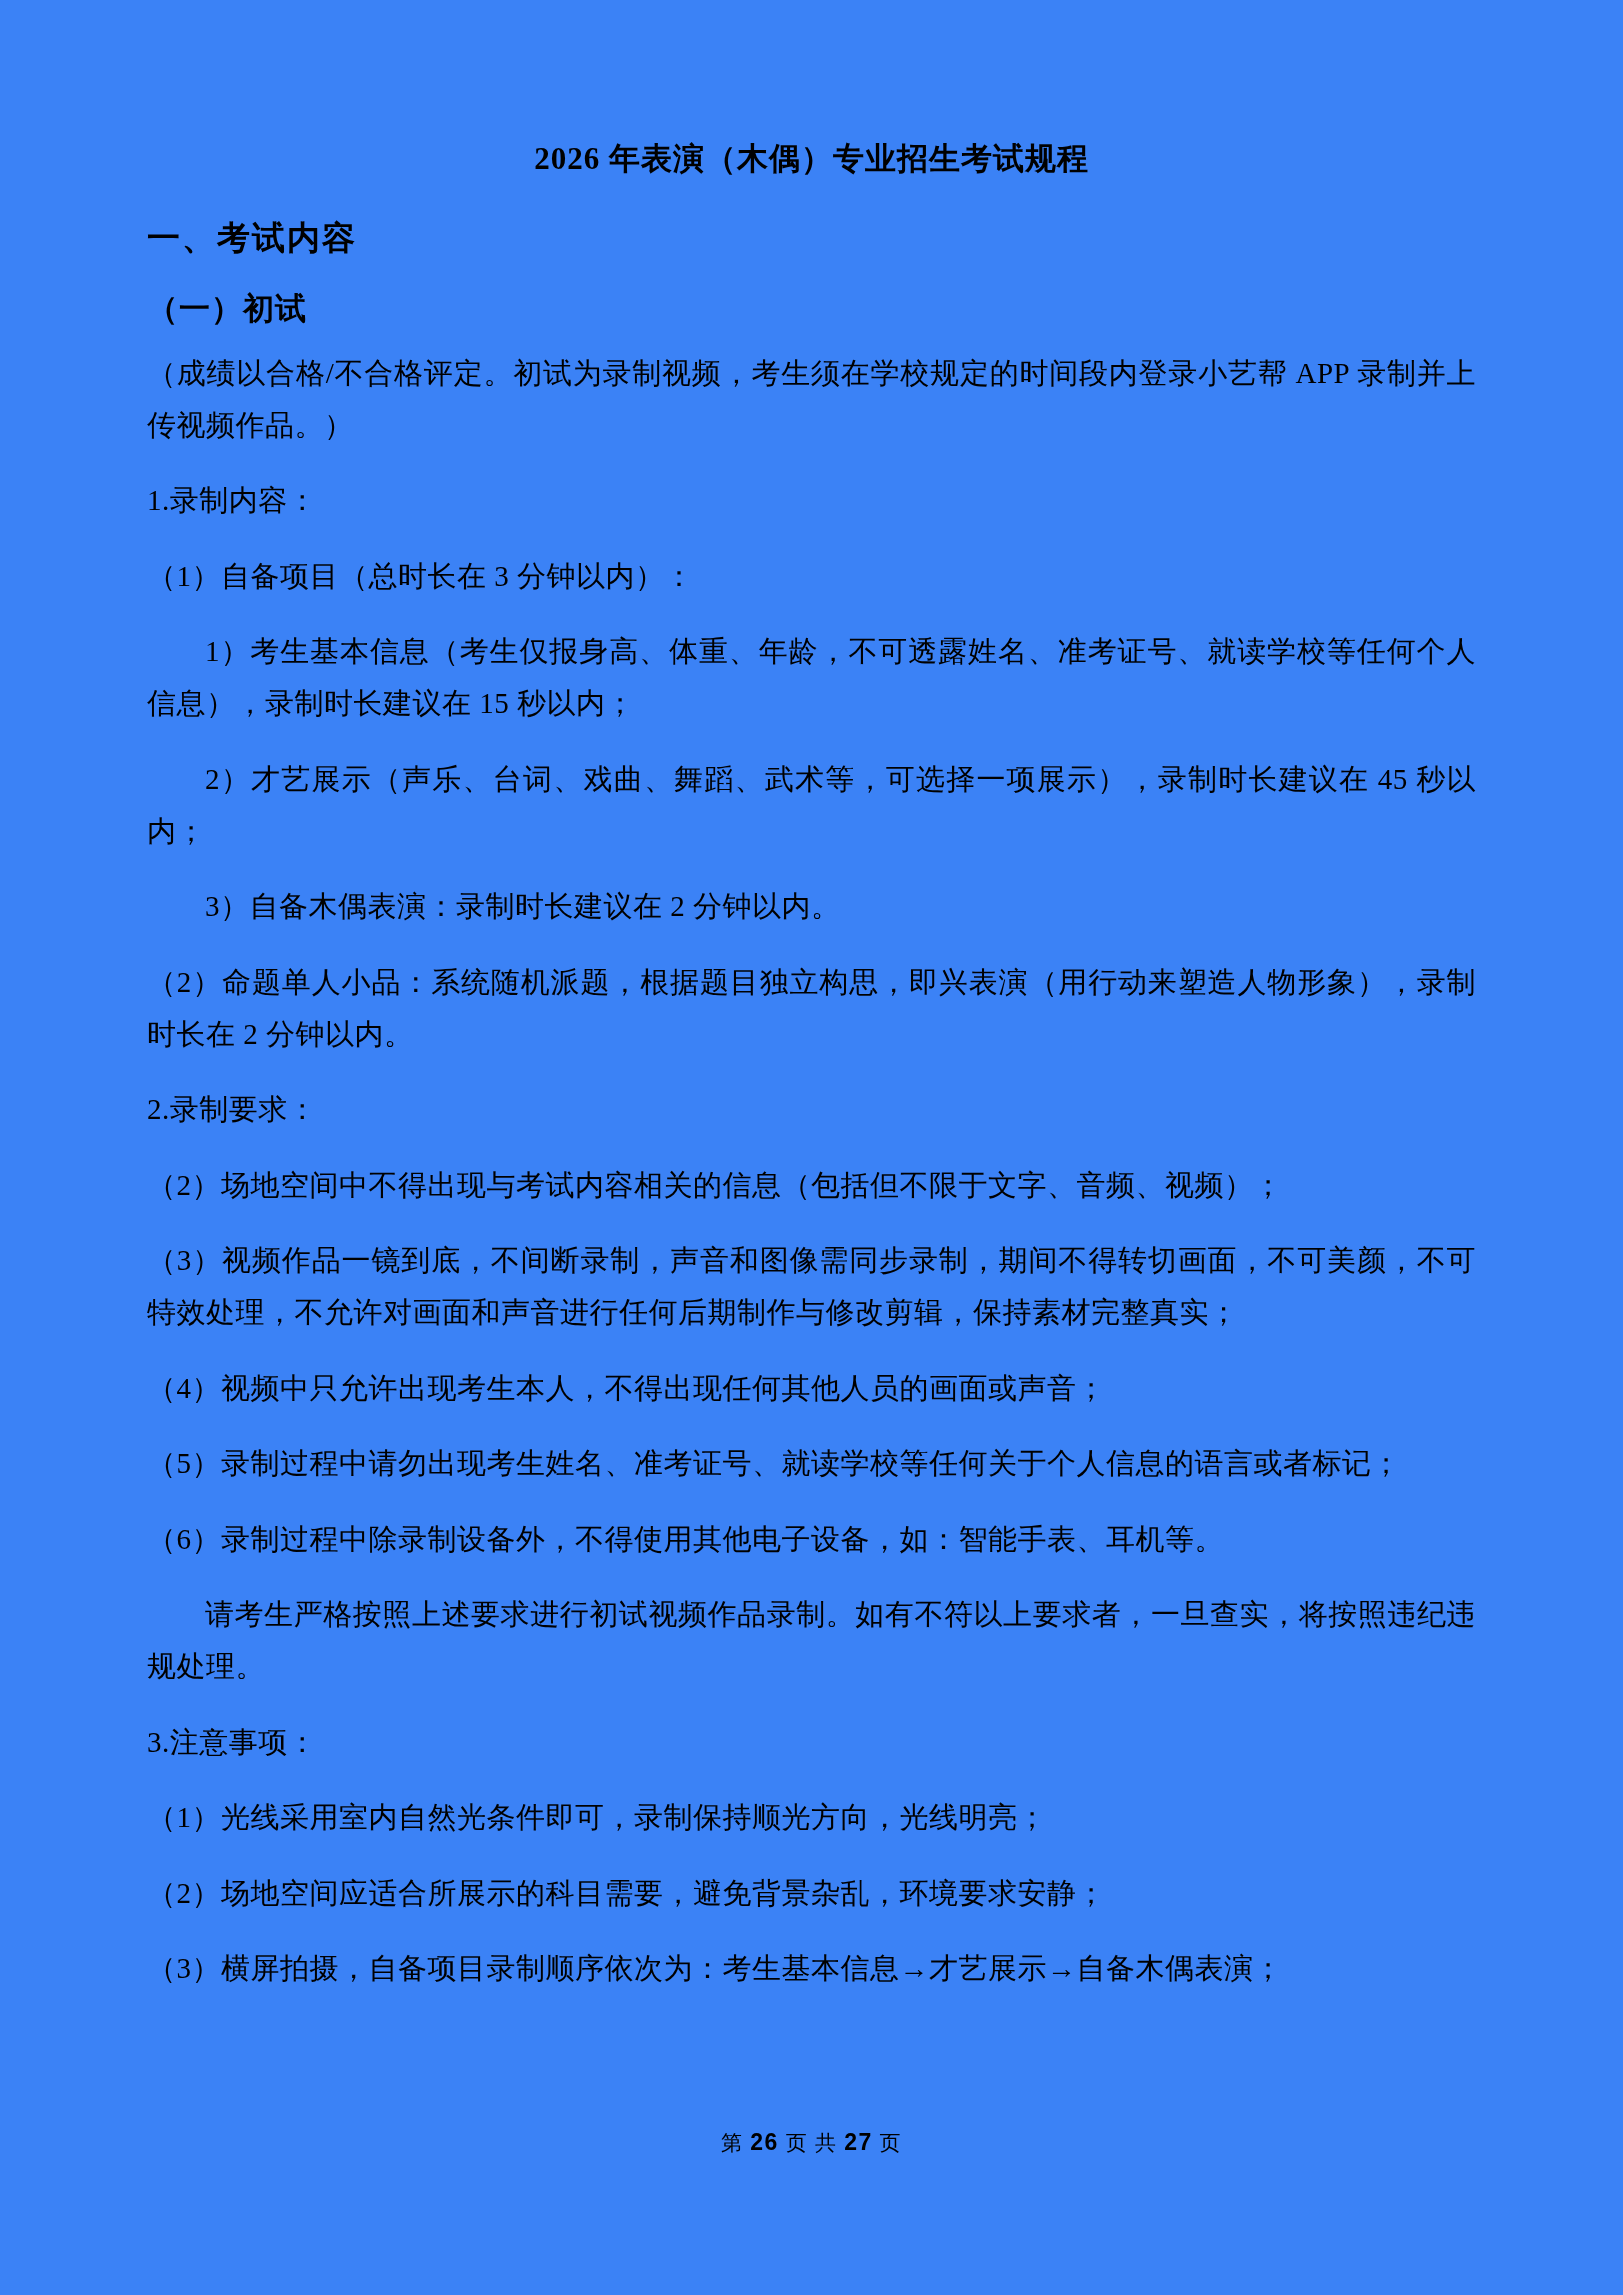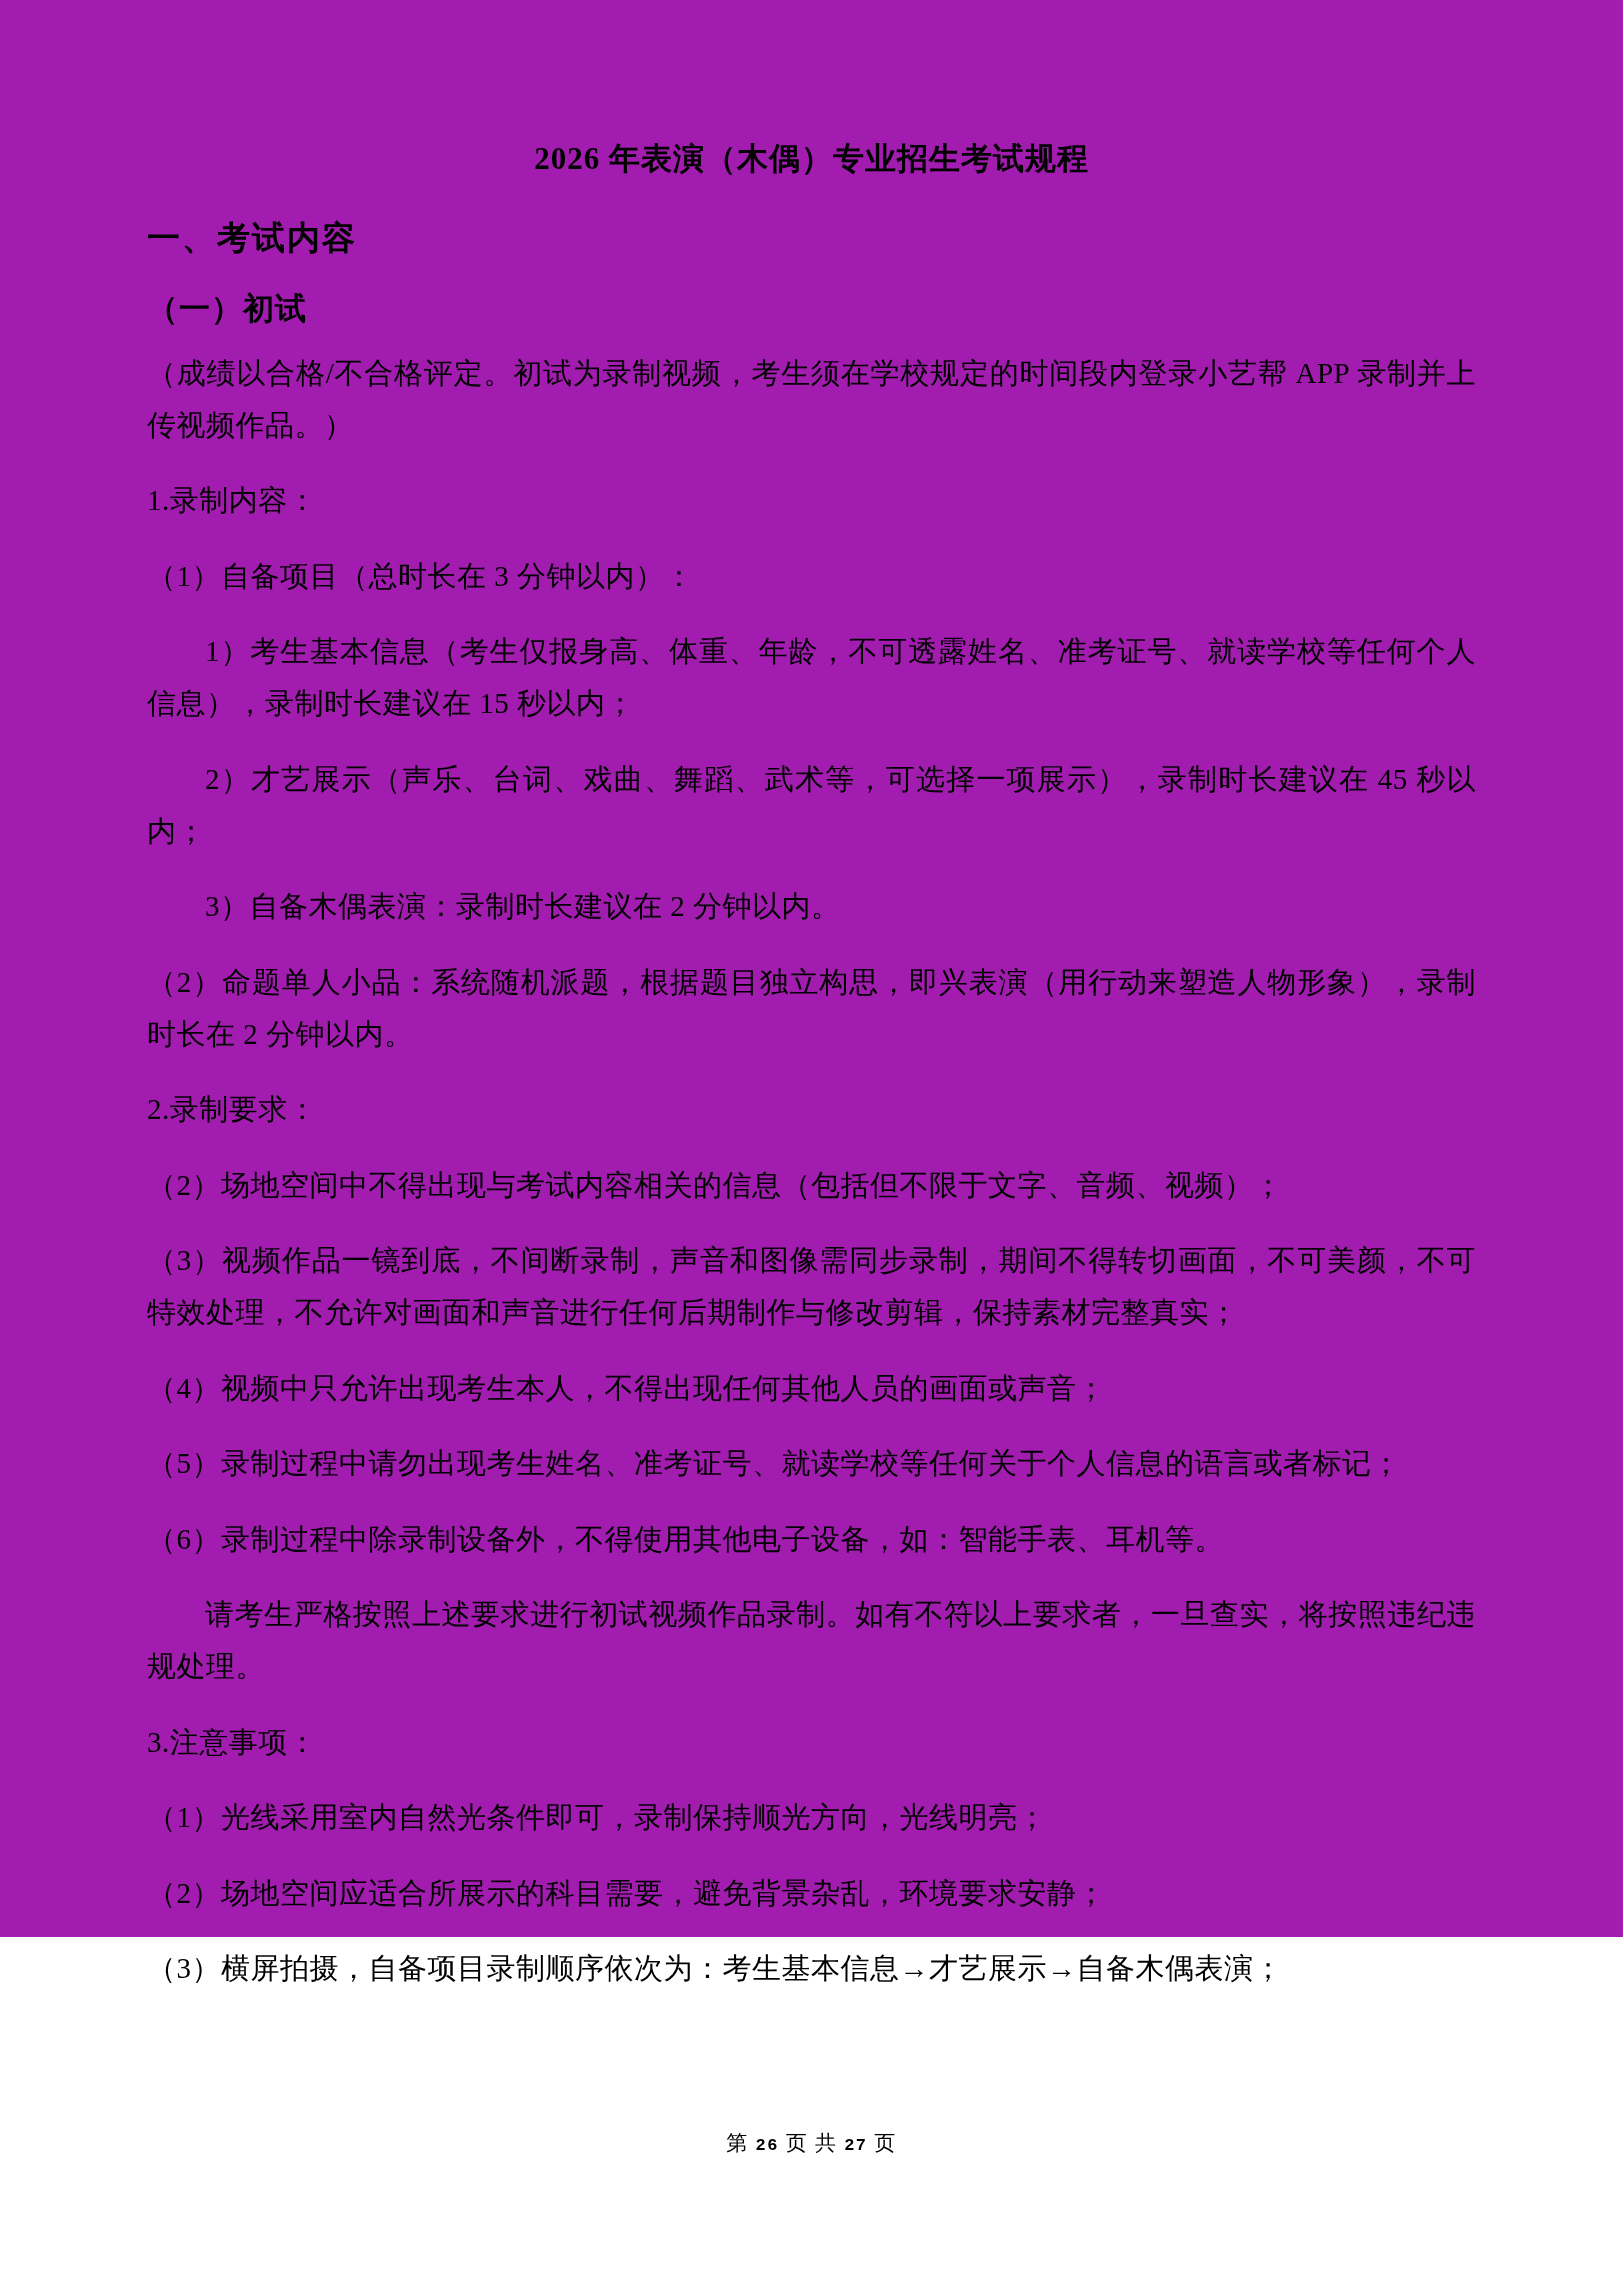--- a/index.html
+++ b/index.html
@@ -12,22 +12,22 @@
     height: 2295px;
     position: relative;
     font-family: "Liberation Serif", "DejaVu Serif", serif;
     color: #000000;
     overflow: hidden;
   }
   .page {
     position: absolute;
     left: 0; top: 0;
     width: 1623px;
-    height: 1937px;
-    background: #a21caf;
+    height: 2295px;
+    background: #3b82f6;
   }
   .content {
     padding: 138px 147px 0 147px;
   }
   .doc-title {
     font-size: 31px;
     font-weight: bold;
     text-align: center;
     letter-spacing: 1px;
     margin: 0 0 36px 0;
@@ -62,22 +62,22 @@
     left: 0;
     top: 2129px;
     width: 1623px;
     text-align: center;
     font-size: 21px;
     letter-spacing: 1.5px;
     font-family: "Liberation Serif", "DejaVu Serif", serif;
   }
   .footer .pagenum {
     font-weight: bold;
-    font-family: Liberation Mono, monospace;
-    font-size: 17px;
+    font-family: Liberation Sans, sans-serif;
+    font-size: 23px;
   }
 </style>
 </head>
 <body>
 
 <div class="page">
   <div class="content">
 
     <div class="doc-title">2026 年表演（木偶）专业招生考试规程</div>
 

